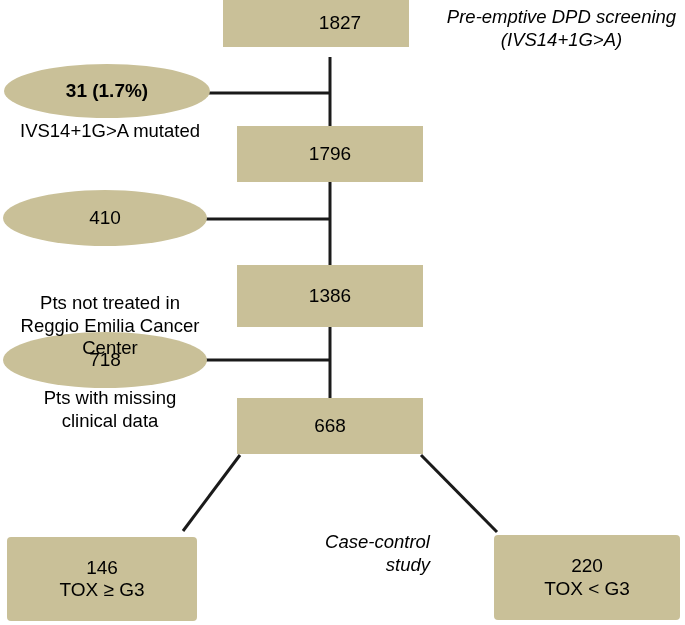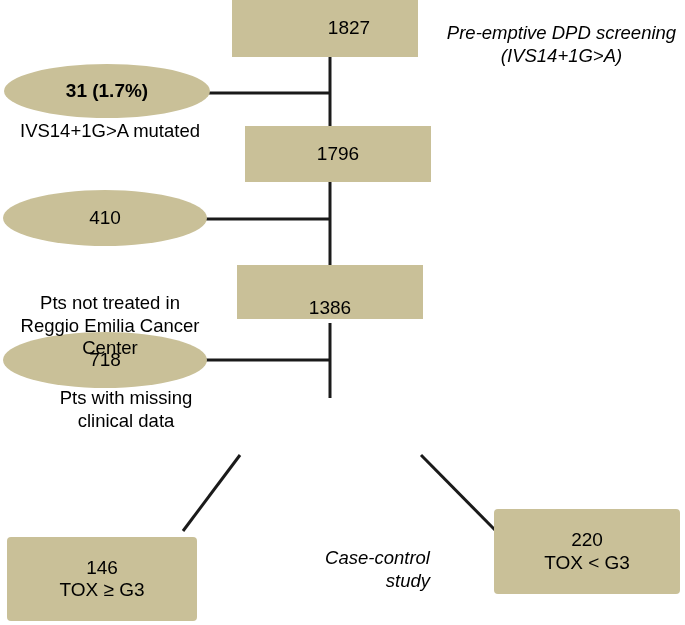--- a/index.html
+++ b/index.html
@@ -43,38 +43,38 @@
   .caption {
     position: absolute;
     text-align: center;
     color: #000000;
     font-size: 18.5px;
     line-height: 1.22;
     white-space: pre-line;
     z-index: 3;
   }
   .caption.below-ellipse { font-style: normal; }
-  .caption.italic { font-style: italic; font-weight: 400; margin-top: 16px; }
+  .caption.italic { font-style: italic; font-weight: 400; }
 
   
-  #box-1827  { left: 232px; top: 0px;   width: 186px; height: 57px; padding-left: 48px; }
-  #box-1796  { left: 237px; top: 126px; width: 186px; height: 56px; margin-left: 8px; }
-  #box-1386  { left: 237px; top: 265px; width: 186px; height: 54px; align-items: flex-end; }
+  #box-1827  { left: 223px; top: 0px;   width: 186px; height: 47px; padding-left: 48px; }
+  #box-1796  { left: 237px; top: 126px; width: 186px; height: 56px; }
+  #box-1386  { left: 237px; top: 265px; width: 186px; height: 62px; }
   #box-668   { left: 237px; top: 398px; width: 186px; height: 56px; }
 
   #box-tox-ge { left: 7px;   top: 537px; width: 190px; height: 84px; }
-  #box-tox-lt { left: 494px; top: 509px; width: 186px; height: 85px; }
+  #box-tox-lt { left: 494px; top: 535px; width: 186px; height: 85px; }
 
   #ellipse-mutated { left: 4px; top: 64px;  width: 206px; height: 54px; font-weight: bold; }
   #ellipse-nottreated { left: 3px; top: 190px; width: 204px; height: 56px; }
   #ellipse-missing { left: 3px; top: 332px; width: 204px; height: 56px; }
 
   #cap-mutated     { left: 0px;  top: 120px; width: 220px; }
   #cap-nottreated  { left: 0px;  top: 246px; width: 220px; margin-top: 46px; }
-  #cap-missing     { left: 0px;  top: 387px; width: 220px; padding-left: 16px; }
+  #cap-missing     { left: 0px;  top: 387px; width: 220px; }
   #cap-screening   { left: 440px; top: 6px;  width: 243px; }
   #cap-casecontrol { left: 230px; top: 531px; width: 200px; text-align: right; }
 </style>
 </head>
 <body>
 
 <div id="flowchart">
 
   <svg class="svg-layer" viewBox="0 0 685 625" xmlns="http://www.w3.org/2000/svg">
     <g stroke="#1a1a1a" stroke-width="3" fill="none" stroke-linecap="butt">
@@ -101,20 +101,23 @@
   </div>
 
   <div class="node rect" id="box-1796">
     <span class="node-text">1796</span>
   </div>
 
   <div class="node rect" id="box-1386">
     <span class="node-text">1386</span>
   </div>
 
+  <div class="node rect" id="box-668">
+    <span class="node-text">668</span>
+  </div>
 
   <div class="node ellipse" id="ellipse-mutated">
     <span class="node-text">31 (1.7%)</span>
   </div>
   <div class="caption below-ellipse" id="cap-mutated">IVS14+1G&gt;A mutated</div>
 
   <div class="node ellipse" id="ellipse-nottreated">
     <span class="node-text">410</span>
   </div>
   <div class="caption below-ellipse" id="cap-nottreated">Pts not treated in

